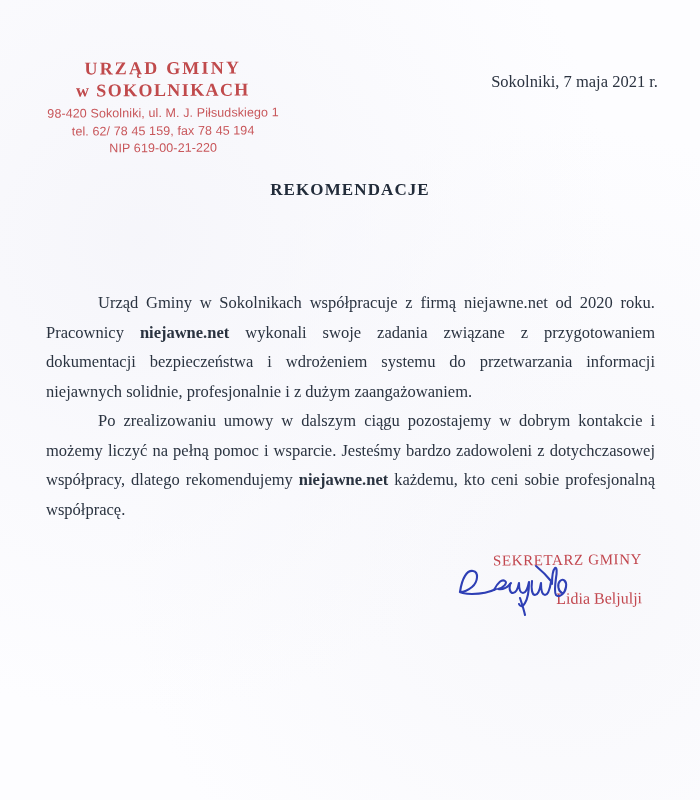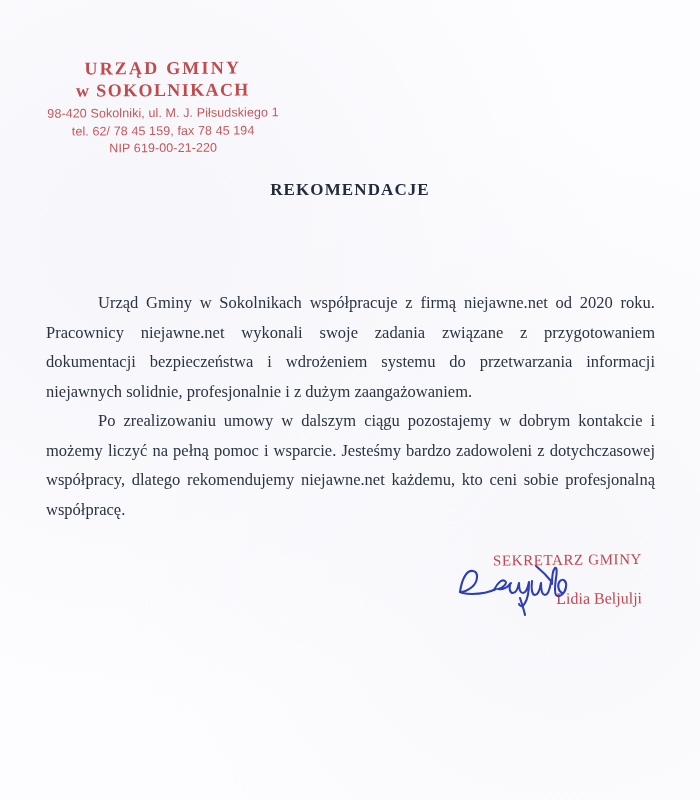--- a/index.html
+++ b/index.html
@@ -95,21 +95,21 @@
     line-height: 29.5px;
     color: #2a3340;
     text-align: justify;
     text-justify: inter-word;
   }
   .body-text p {
     margin: 0 0 0 0;
     text-indent: 52px;
   }
   .body-text p + p { margin-top: 0; }
-  .body-text b { font-weight: normal; margin-top: 16px; }
+  .body-text b { font-weight: bold; margin-top: 16px; }
   .body-text p:last-child { text-align: justify; }
 
   
   .body-text p { text-align-last: left; }
 
   
   .sig-block {
     position: absolute;
     left: 452px;
     top: 552px;
@@ -149,20 +149,21 @@
   <div class="letterhead">
     <div class="lh-line1">URZĄD GMINY</div>
     <div class="lh-line2">w SOKOLNIKACH</div>
     <div class="lh-addr">
       <div>98-420 Sokolniki, ul. M. J. Piłsudskiego 1</div>
       <div>tel. 62/ 78 45 159, fax 78 45 194</div>
       <div>NIP 619-00-21-220</div>
     </div>
   </div>
 
+  <div class="date-line">Sokolniki, 7 maja 2021 r.</div>
 
   <div class="doc-title">REKOMENDACJE</div>
 
   <div class="body-text">
     <p><span>Urząd Gminy w Sokolnikach współpracuje z firmą niejawne.net od 2020 roku. Pracownicy </span><b>niejawne.net</b><span> wykonali swoje zadania związane z przygotowaniem dokumentacji bezpieczeństwa i wdrożeniem systemu do przetwarzania informacji niejawnych solidnie, profesjonalnie i z dużym zaangażowaniem.</span></p>
     <p><span>Po zrealizowaniu umowy w dalszym ciągu pozostajemy w dobrym kontakcie i możemy liczyć na pełną pomoc i wsparcie. Jesteśmy bardzo zadowoleni z dotychczasowej współpracy, dlatego rekomendujemy </span><b>niejawne.net</b><span> każdemu, kto ceni sobie profesjonalną współpracę.</span></p>
   </div>
 
   <div class="sig-block">
     <div class="sig-role">SEKRETARZ GMINY</div>

